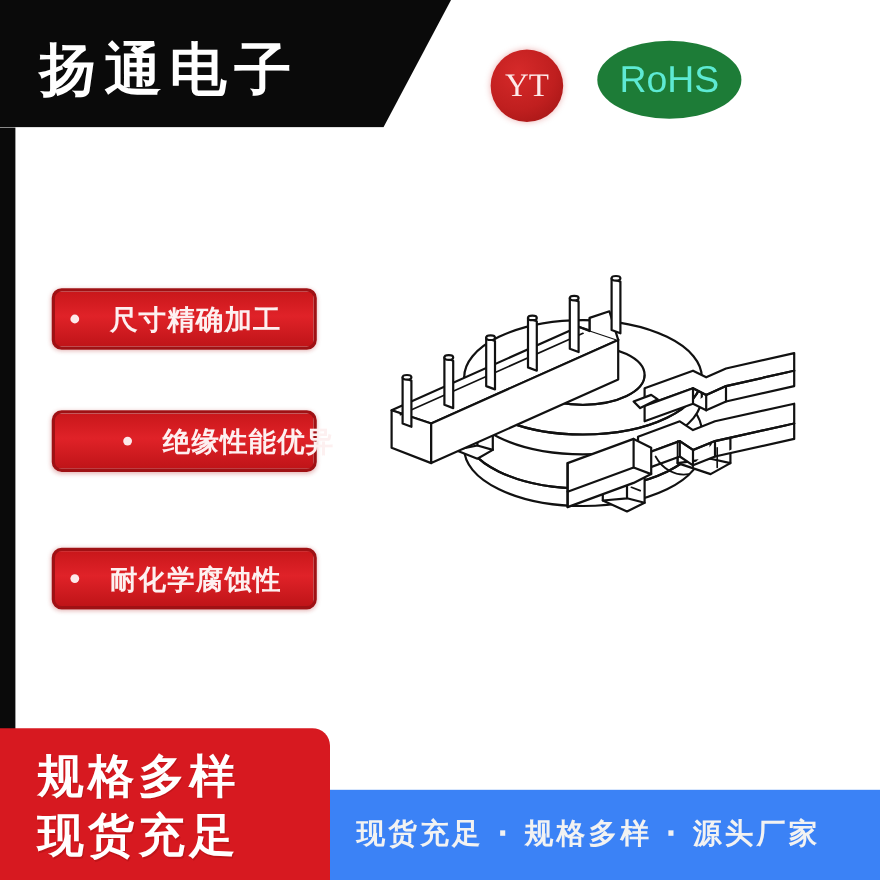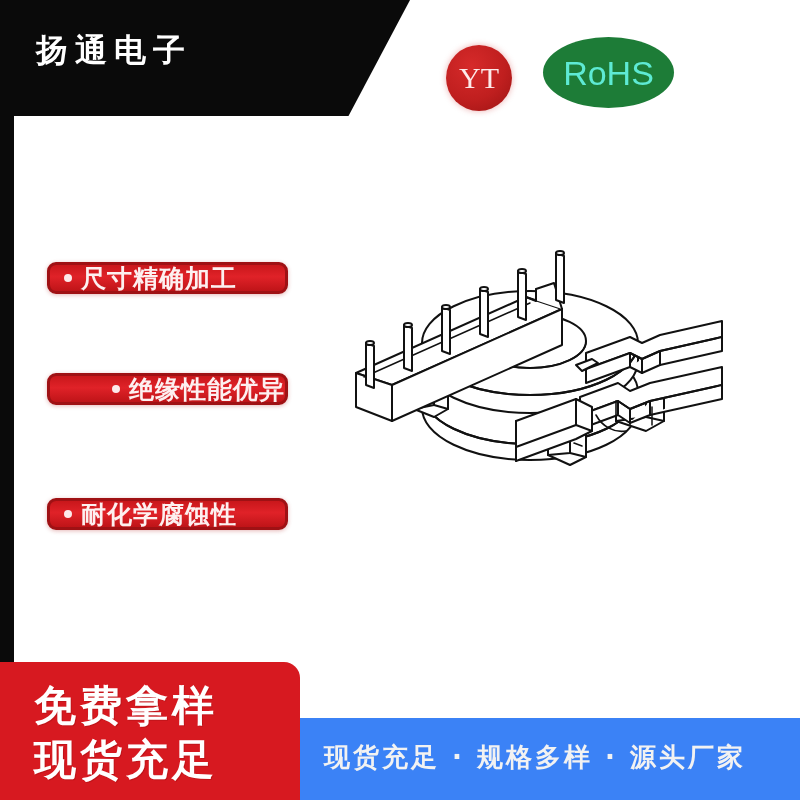--- a/index.html
+++ b/index.html
@@ -36,21 +36,21 @@
     left: 0; top: 0;
     width: 410px; height: 116px;
     background: #0a0a0a;
     -webkit-clip-path: polygon(0 0, 100% 0, 85% 100%, 0 100%);
     clip-path: polygon(0 0, 100% 0, 85% 100%, 0 100%);
     border-bottom-right-radius: 10px;
   }
   .brand {
     position: absolute;
     left: 36px; top: 29px;
-    font-size: 32px;
+    font-size: 52px;
     font-weight: bold;
     color: #ffffff;
     letter-spacing: 7px;
     white-space: nowrap;
     font-family: "DejaVu Sans", "Liberation Sans", sans-serif;
   }
 
   
   .yt-logo {
     position: absolute;
@@ -89,28 +89,29 @@
     color: #5eead4;
     letter-spacing: 0px;
     line-height: 1;
   }
 
   
   .tag {
     position: absolute;
     left: 47px;
     width: 241px;
-    height: 32px;
+    height: 56px;
     border-radius: 9px;
     background: linear-gradient(180deg, #c9171b 0%, #e02228 45%, #bf1418 100%);
     border: 3px solid #9f1114;
     box-sizing: border-box;
     display: flex;
     align-items: center;
     box-shadow: 0 1px 4px rgba(170,20,20,0.30);
+    gap: 19px;
   }
   .tag-bullet {
     width: 8px; height: 8px;
     border-radius: 50%;
     background: #fde9ea;
     margin-left: 14px;
     flex: 0 0 auto;
   }
   .tag-label {
     margin-left: 9px;
@@ -290,17 +291,17 @@
       <path d="M286 196 L286 176" fill="none" stroke-width="1.6"></path>
       <path d="M266 190 A30 34 0 0 0 296 206" fill="none" stroke-width="1.6"></path>
     </svg>
   </div>
 
   <div class="promo-black">
     <div class="promo-black-text">现货充足 · 规格多样 · 源头厂家</div>
   </div>
 
   <div class="promo-red">
-    <div class="promo-red-line" id="promo-line-0">免费拿样</div>
+    <div class="promo-red-line" id="promo-line-0">规格多样</div>
     <div class="promo-red-line" id="promo-line-1">现货充足</div>
   </div>
 
 </div>
 
 </body></html>

